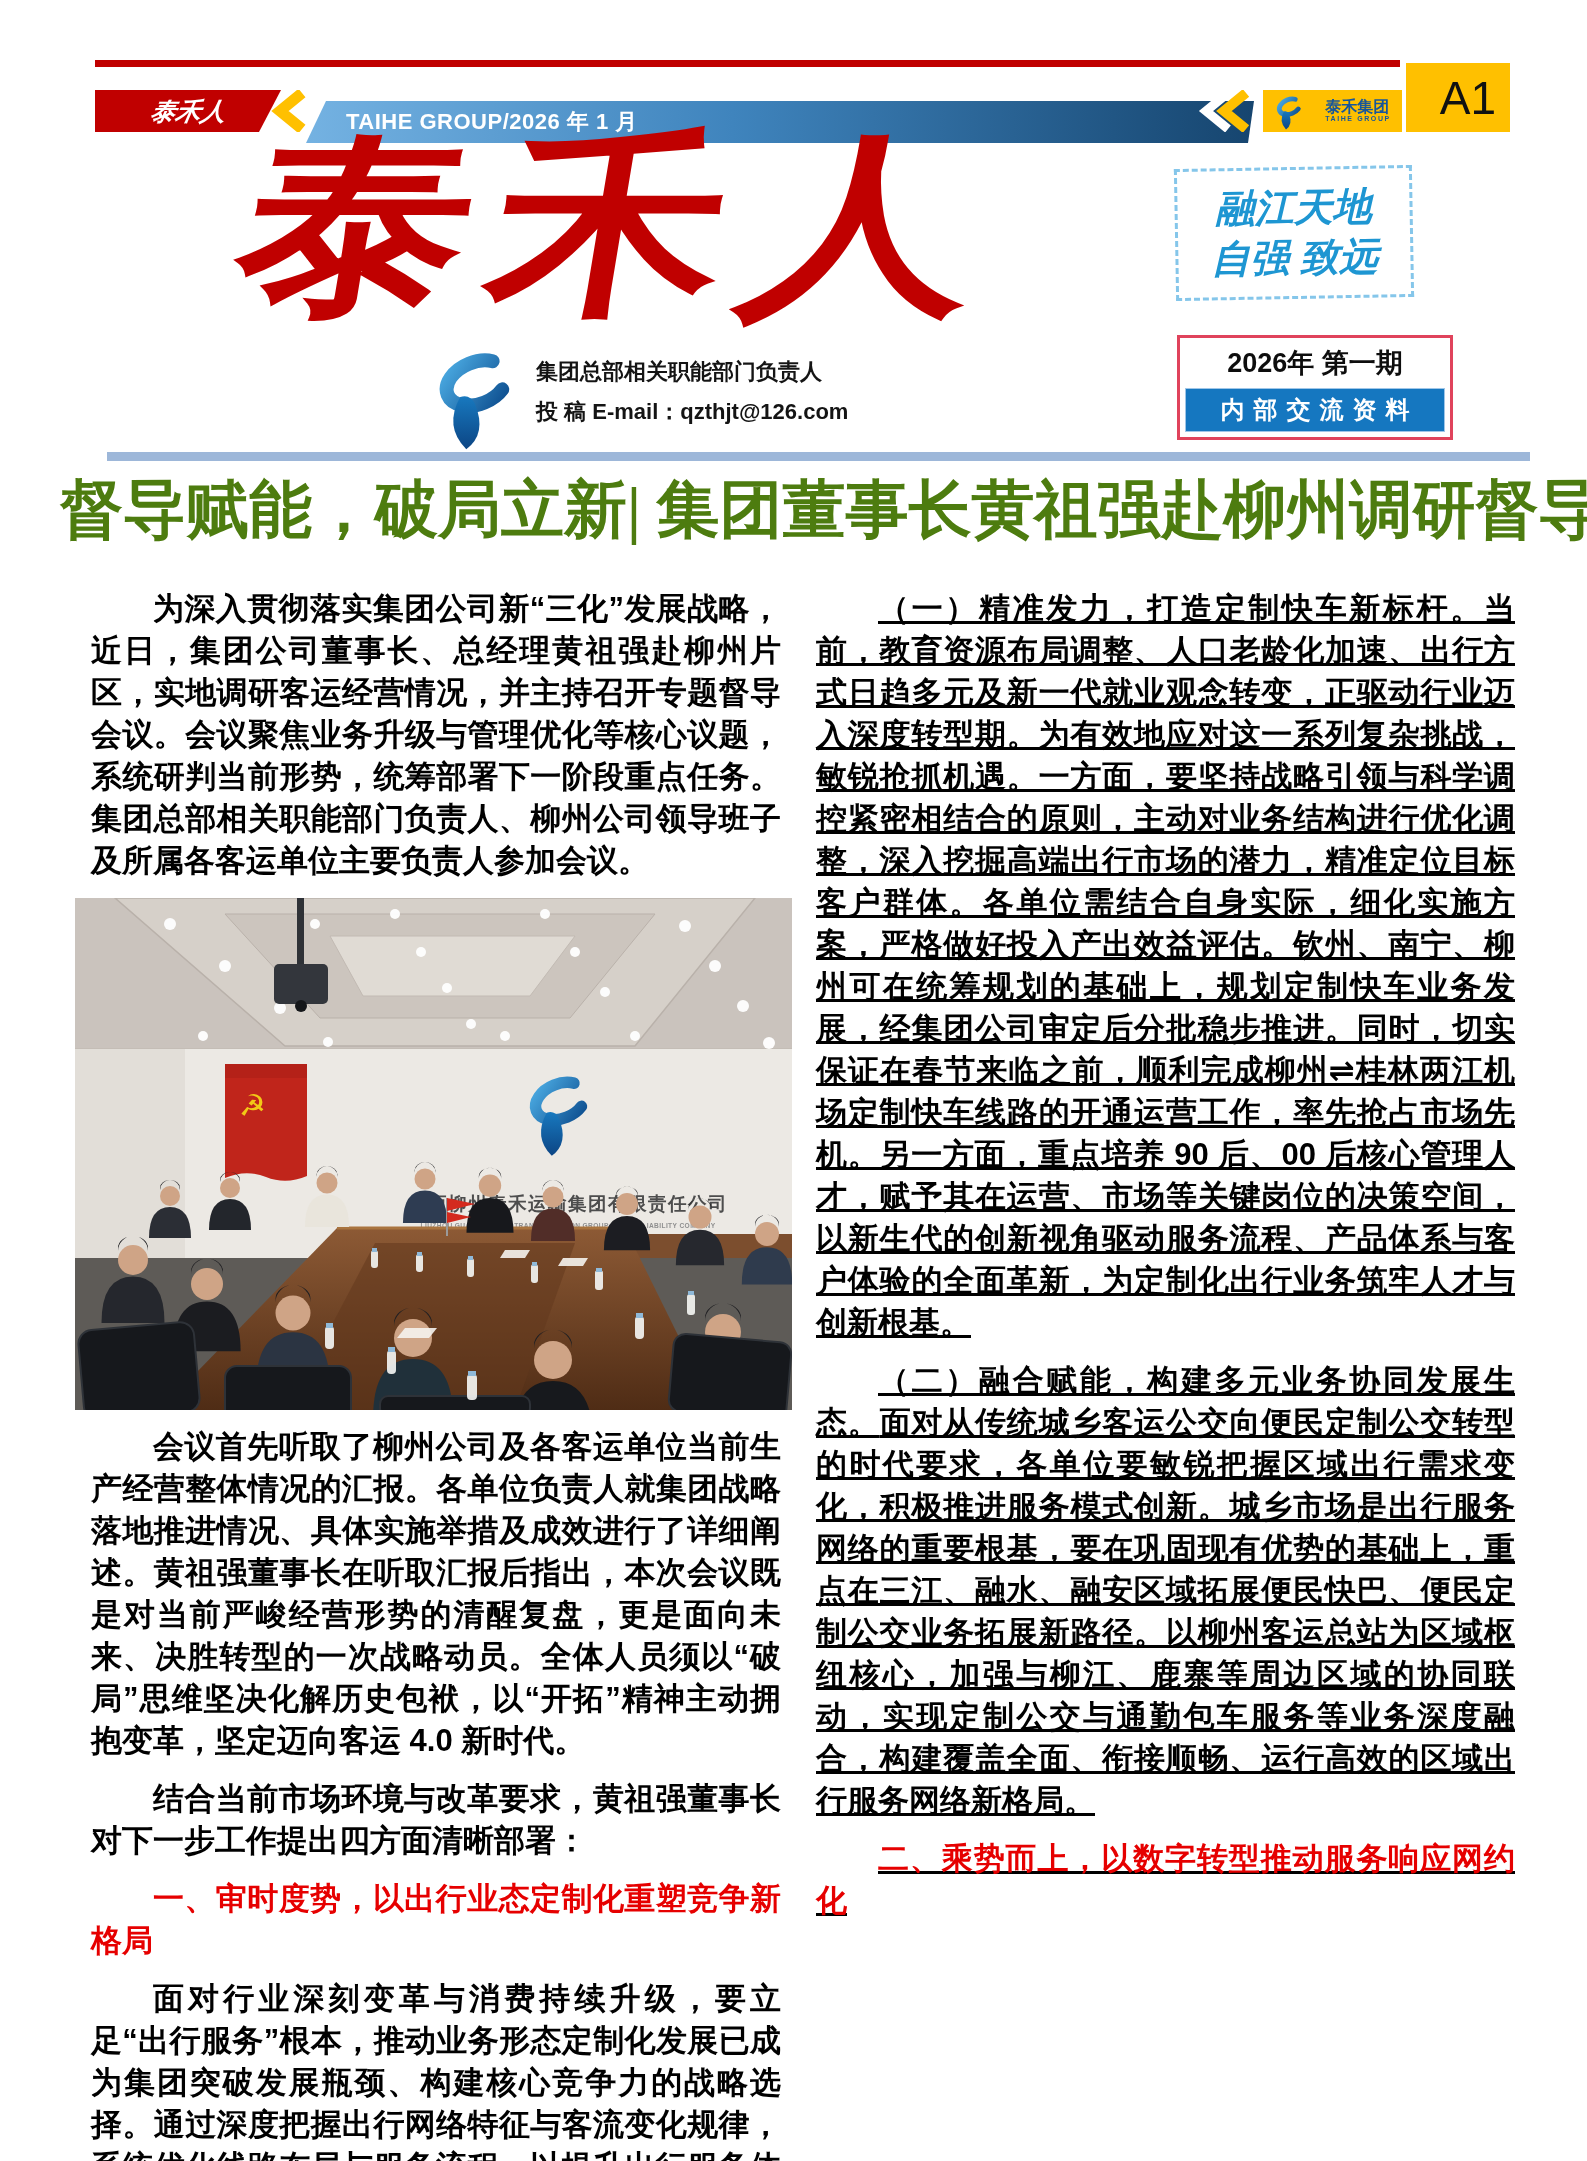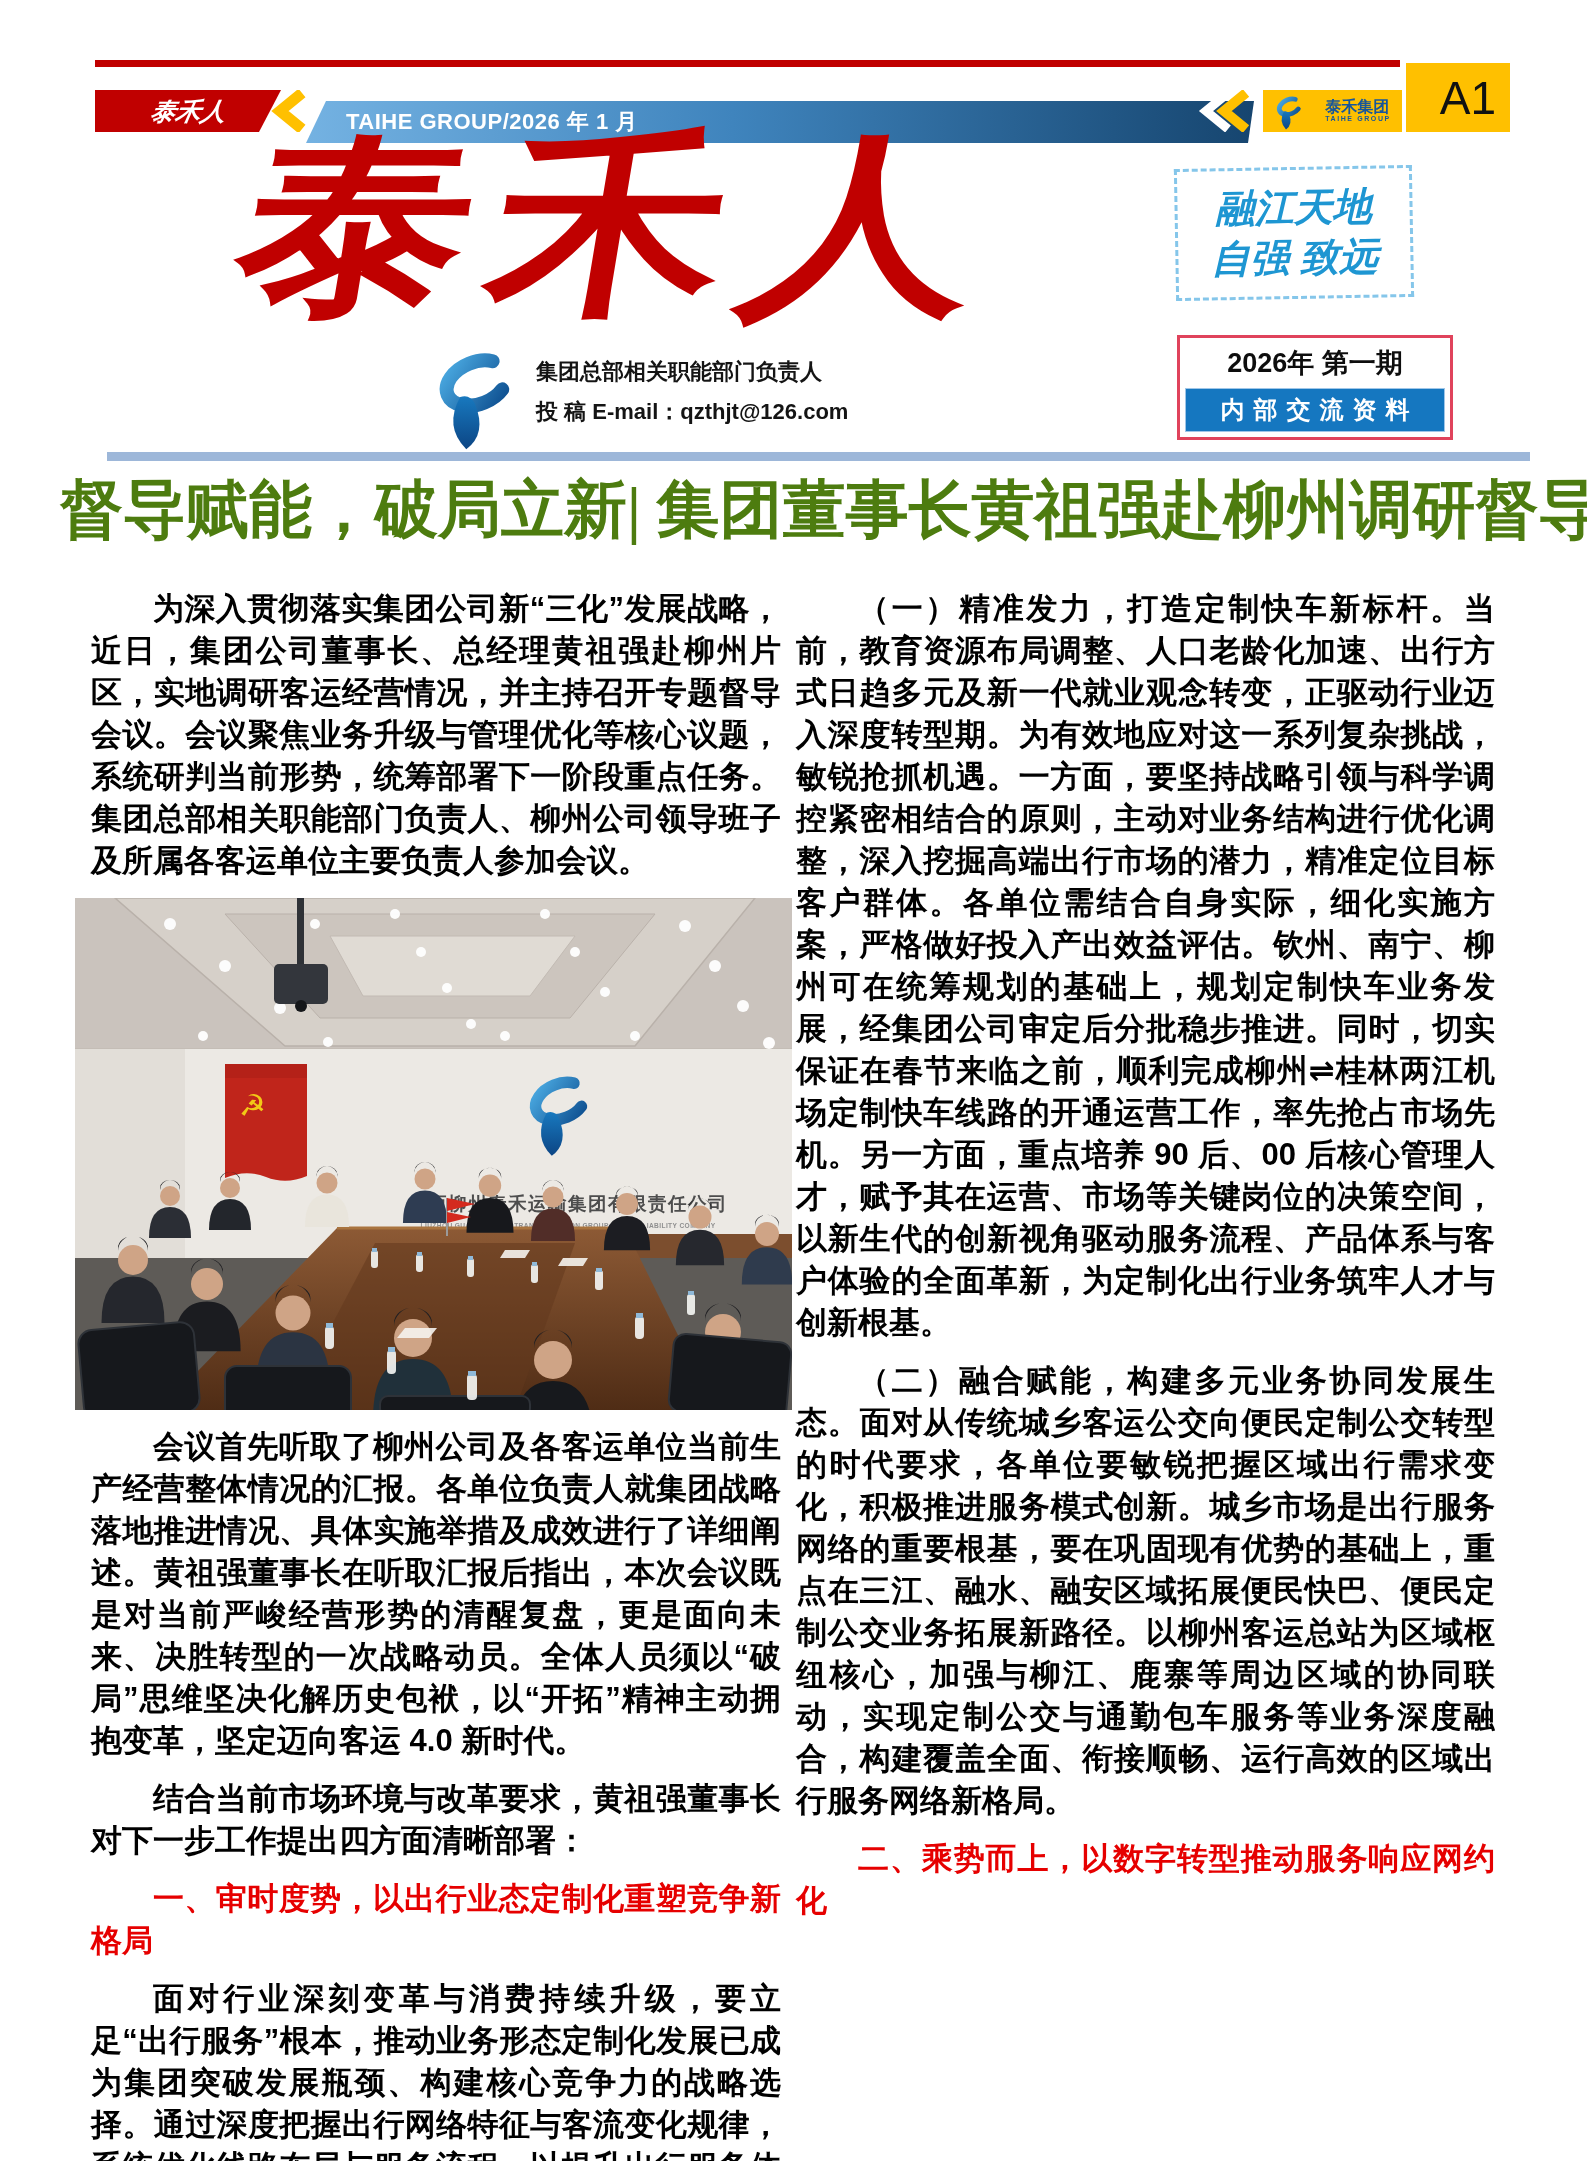--- a/index.html
+++ b/index.html
@@ -49,21 +49,21 @@
 
   
   .headline{left:60px;top:482px;width:1470px;text-align:center;color:#4d7c0f;
             font-family:"Liberation Serif","DejaVu Serif",serif;
             font-size:63px;font-weight:600;line-height:56px;white-space:nowrap;}
 
   
   .bodycol{position:absolute;top:572px;font-size:31px;line-height:42px;
            text-align:justify;font-weight:600;color:#000;}
   .col-left{left:75px;width:722px;}
-  .col-right{left:780px;width:731px;}
+  .col-right{left:800px;width:731px;text-decoration:underline;}
   .bodycol p{margin:16px;text-indent:2em;}
   .red-h{color:#e60000;font-weight:800;}
   .lead-b{font-weight:900;}
   .photo-wrap{width:717px;height:512px;margin:9px 0 16px;overflow:hidden;background:#cac3bd;}
   .photo-wrap svg{display:block;}
 </style>
 </head>
 <body>
 
 <div class="page">

